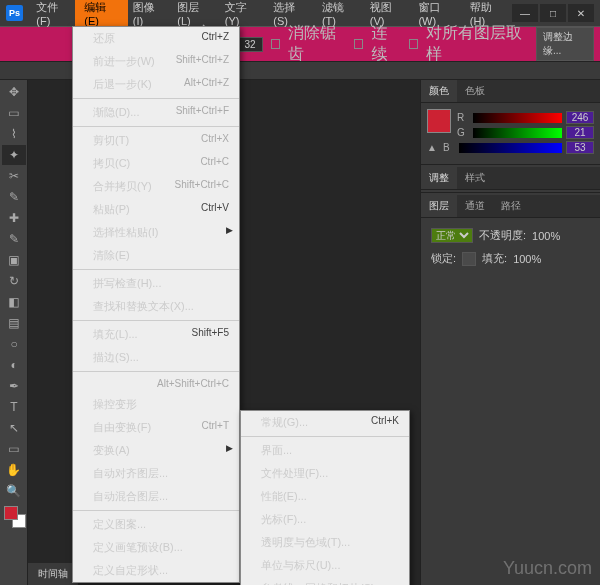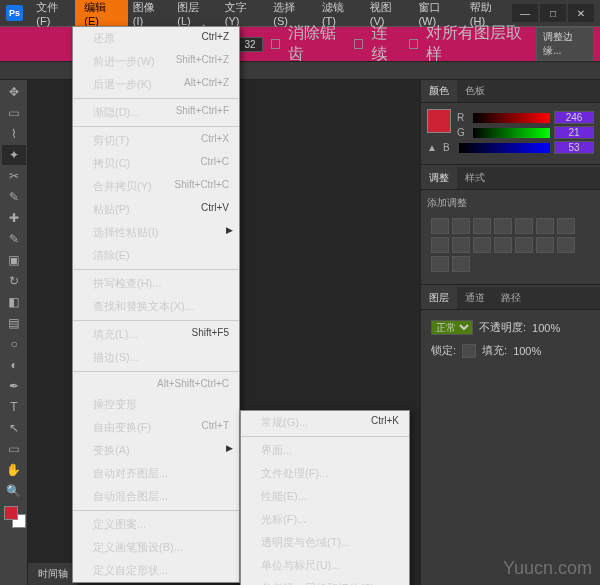--- a/index.html
+++ b/index.html
@@ -29,21 +29,21 @@
 .panels{width:180px;background:#3a3a3a;display:flex;flex-direction:column;border-left:1px solid #222}
 .panel-tabs{display:flex;background:#2f2f2f;border-bottom:1px solid #222}
 .ptab{padding:4px 8px;font-size:10px;color:#aaa}
 .ptab.act{background:#3a3a3a;color:#ddd}
 .panel-body{padding:6px;background:#3a3a3a}
 .color-row{display:flex;align-items:center;gap:4px;margin:2px 0}
 .color-row .ch{width:12px;font-size:10px;color:#aaa}
 .slider{flex:1;height:10px;background:linear-gradient(to right,#000,#f00);position:relative}
 .slider.g{background:linear-gradient(to right,#000,#0f0)}
 .slider.b{background:linear-gradient(to right,#000,#00f)}
-.cval{width:40px;background:#6d28d9;font-size:10px;text-align:center;border:1px solid #555}
+.cval{width:28px;background:#4c1d95;font-size:10px;text-align:center;border:1px solid #555}
 .swatch{width:24px;height:24px;background:#c23;border:1px solid #888;float:left;margin-right:6px}
 .adjust-grid{display:flex;flex-wrap:wrap;gap:3px;padding:4px}
 .adj-ic{width:18px;height:16px;background:#4a4a4a;border:1px solid #555}
 .layer-opts{display:flex;align-items:center;gap:6px;padding:4px;font-size:10px}
 .layer-opts select{background:#4d7c0f;color:#ccc;border:1px solid #555;font-size:10px}
 .divider{height:1px;background:#222;margin:2px 0}
 .dropdown{position:absolute;background:#eee;border:1px solid #888;box-shadow:2px 2px 6px rgba(0,0,0,.5);z-index:100}
 .dd-main{left:72px;top:26px;width:168px}
 .dd-sub{left:240px;top:410px;width:170px}
 .dd-item{display:flex;padding:4px 10px 4px 20px;color:#222;font-size:11px;position:relative}
@@ -147,41 +147,20 @@
           <span class="ch">B</span>
           <div class="slider b"></div>
           <div class="cval">53</div>
         </div>
     </div>
     <div class="divider"></div>
     <div class="panel-tabs">
       <div class="ptab act">调整</div>
       <div class="ptab">样式</div>
     </div>
-    <div class="panel-body">
-      <div style="font-size:10px;color:#aaa;margin-bottom:4px">添加调整</div>
-      <div class="adjust-grid">
-        <div class="adj-ic"></div>
-          <div class="adj-ic"></div>
-          <div class="adj-ic"></div>
-          <div class="adj-ic"></div>
-          <div class="adj-ic"></div>
-          <div class="adj-ic"></div>
-          <div class="adj-ic"></div>
-          <div class="adj-ic"></div>
-        <div class="adj-ic"></div>
-          <div class="adj-ic"></div>
-          <div class="adj-ic"></div>
-          <div class="adj-ic"></div>
-          <div class="adj-ic"></div>
-          <div class="adj-ic"></div>
-          <div class="adj-ic"></div>
-          <div class="adj-ic"></div>
-      </div>
-    </div>
     <div class="divider"></div>
     <div class="panel-tabs">
       <div class="ptab act">图层</div>
       <div class="ptab">通道</div>
       <div class="ptab">路径</div>
     </div>
     <div class="panel-body">
       <div class="layer-opts">
         <select><option>正常</option></select>
         <span>不透明度:</span>

